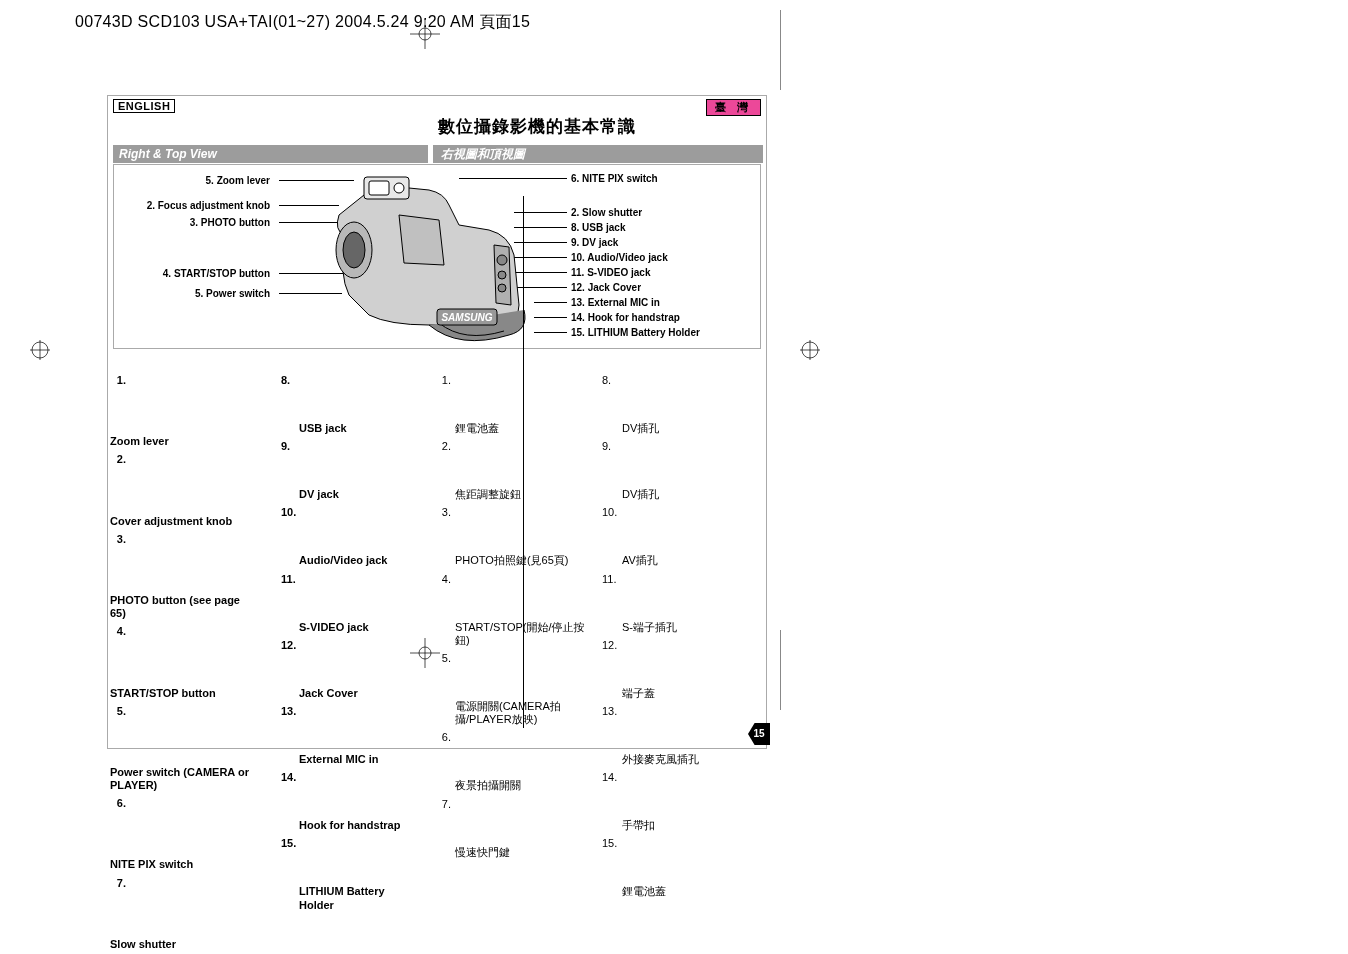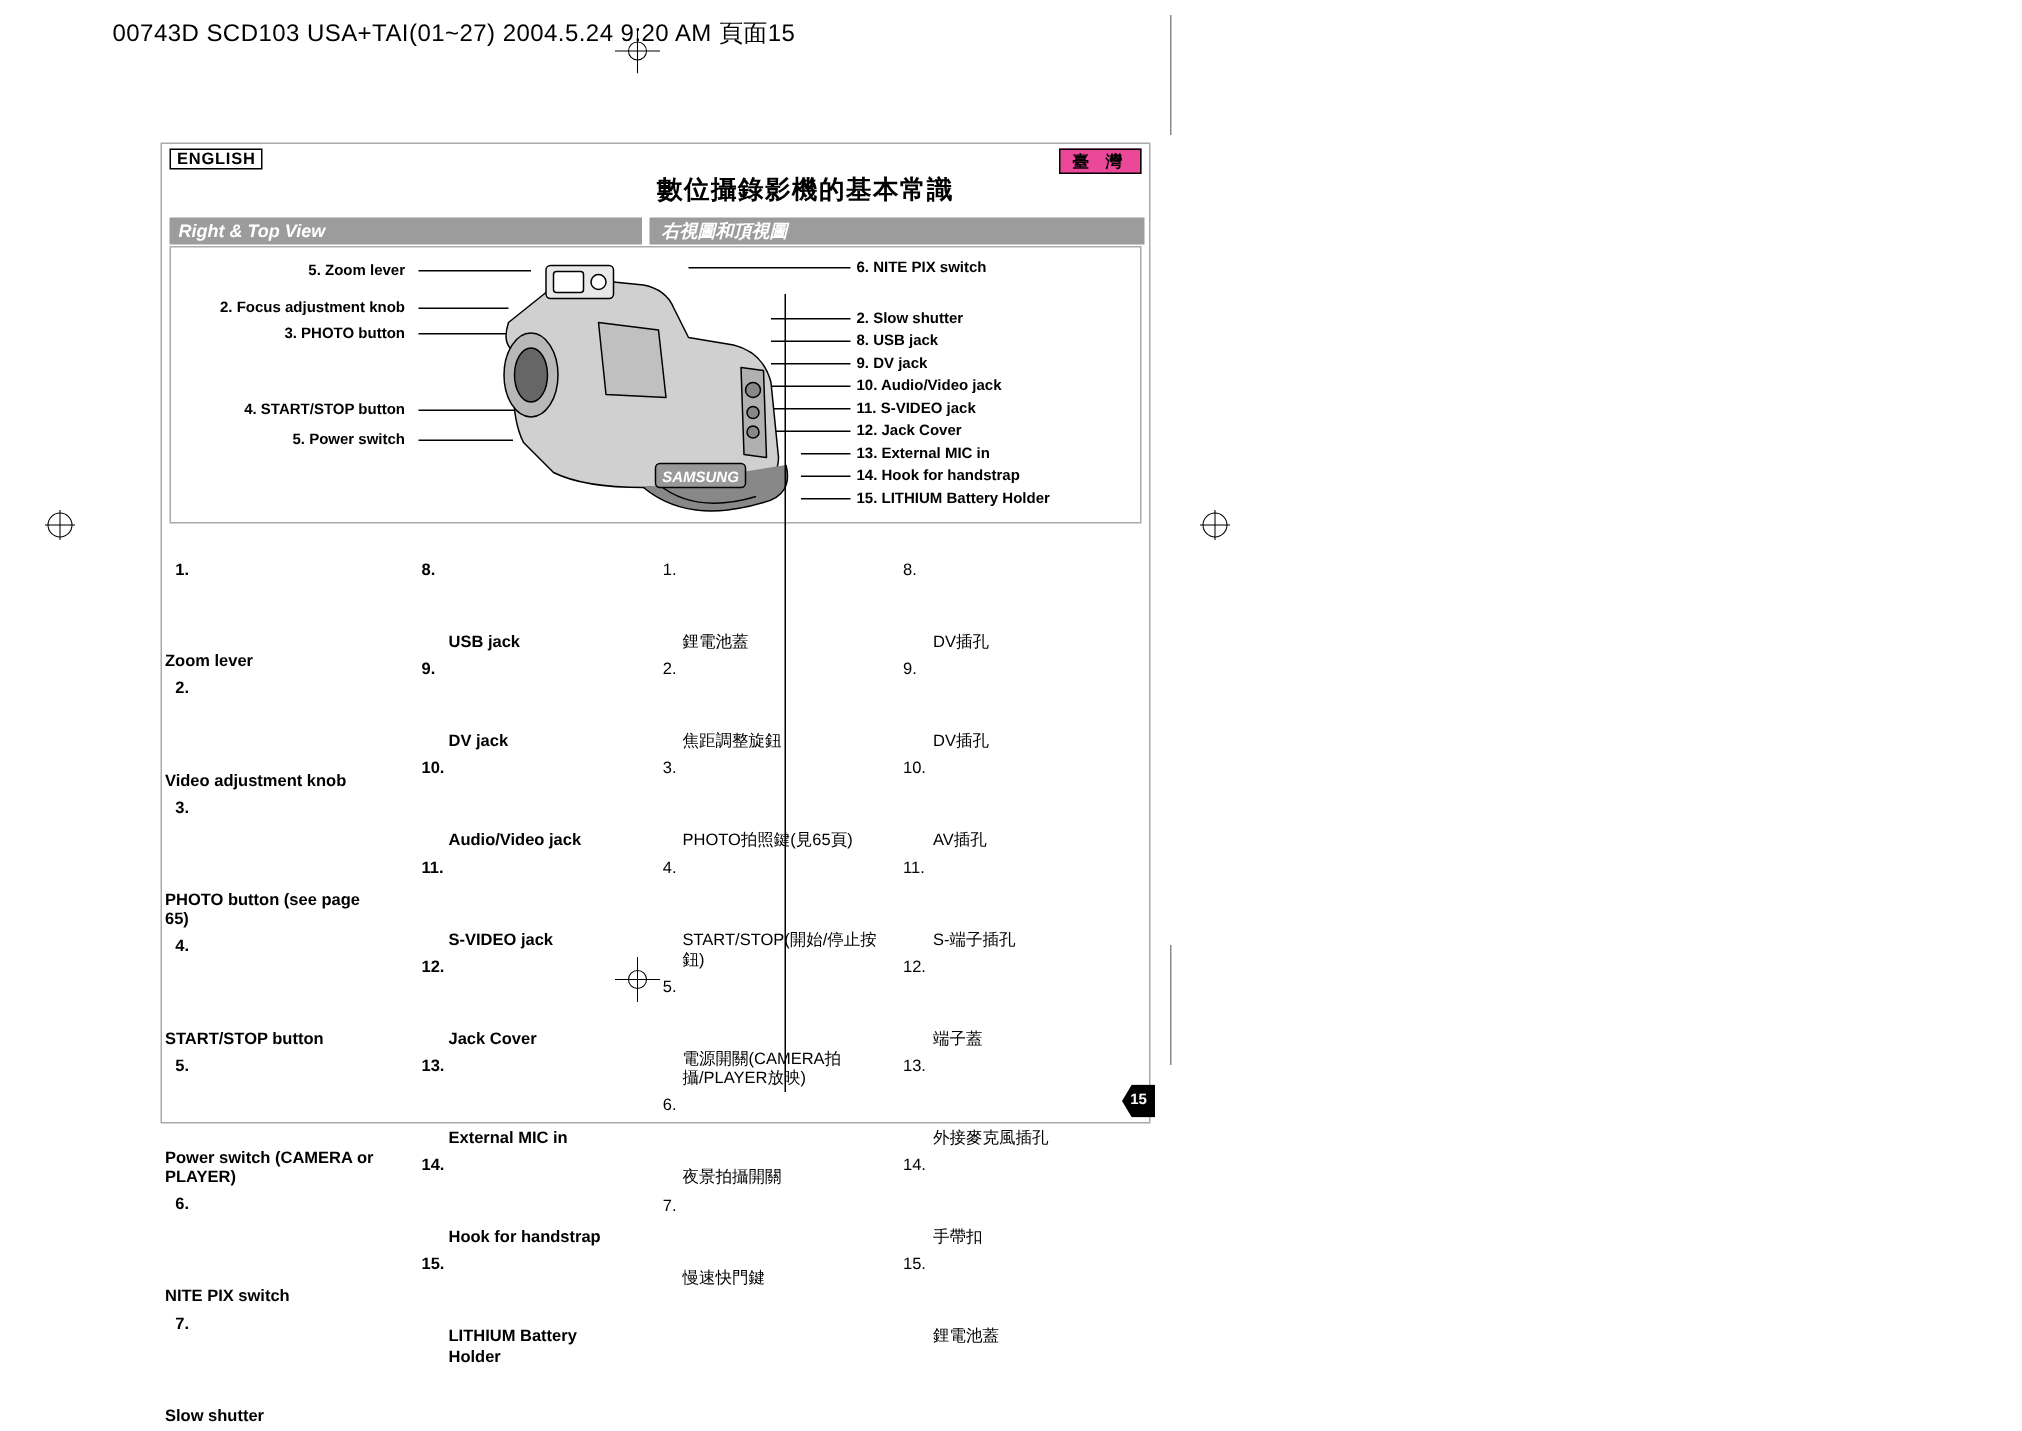--- a/index.html
+++ b/index.html
@@ -254,21 +254,21 @@
         <path d="M 130 148 Q 155 168 195 156" fill="none" stroke="#000"></path>
 
         <rect x="128" y="134" width="60" height="16" rx="3" fill="#999"></rect>
       </g>
       <text x="158" y="146" font-family="Arial" font-size="10" font-style="italic" font-weight="bold" fill="#fff" text-anchor="middle">SAMSUNG</text>
     </svg>
   </div>
 
   <div class="list-area list-en-1">
     <div><span class="num">1.</span><span class="txt">Zoom lever</span></div>
-    <div><span class="num">2.</span><span class="txt">Video adjustment knob</span></div>
+    <div><span class="num">2.</span><span class="txt">Cover adjustment knob</span></div>
     <div><span class="num">3.</span><span class="txt">PHOTO button (see page 65)</span></div>
     <div><span class="num">4.</span><span class="txt">START/STOP button</span></div>
     <div><span class="num">5.</span><span class="txt">Power switch (CAMERA or PLAYER)</span></div>
     <div><span class="num">6.</span><span class="txt">NITE PIX switch</span></div>
     <div><span class="num">7.</span><span class="txt">Slow shutter</span></div>
   </div>
 
   <div class="list-area list-en-2">
     <div><span class="num">8.</span><span class="txt">USB jack</span></div>
     <div><span class="num">9.</span><span class="txt">DV jack</span></div>

